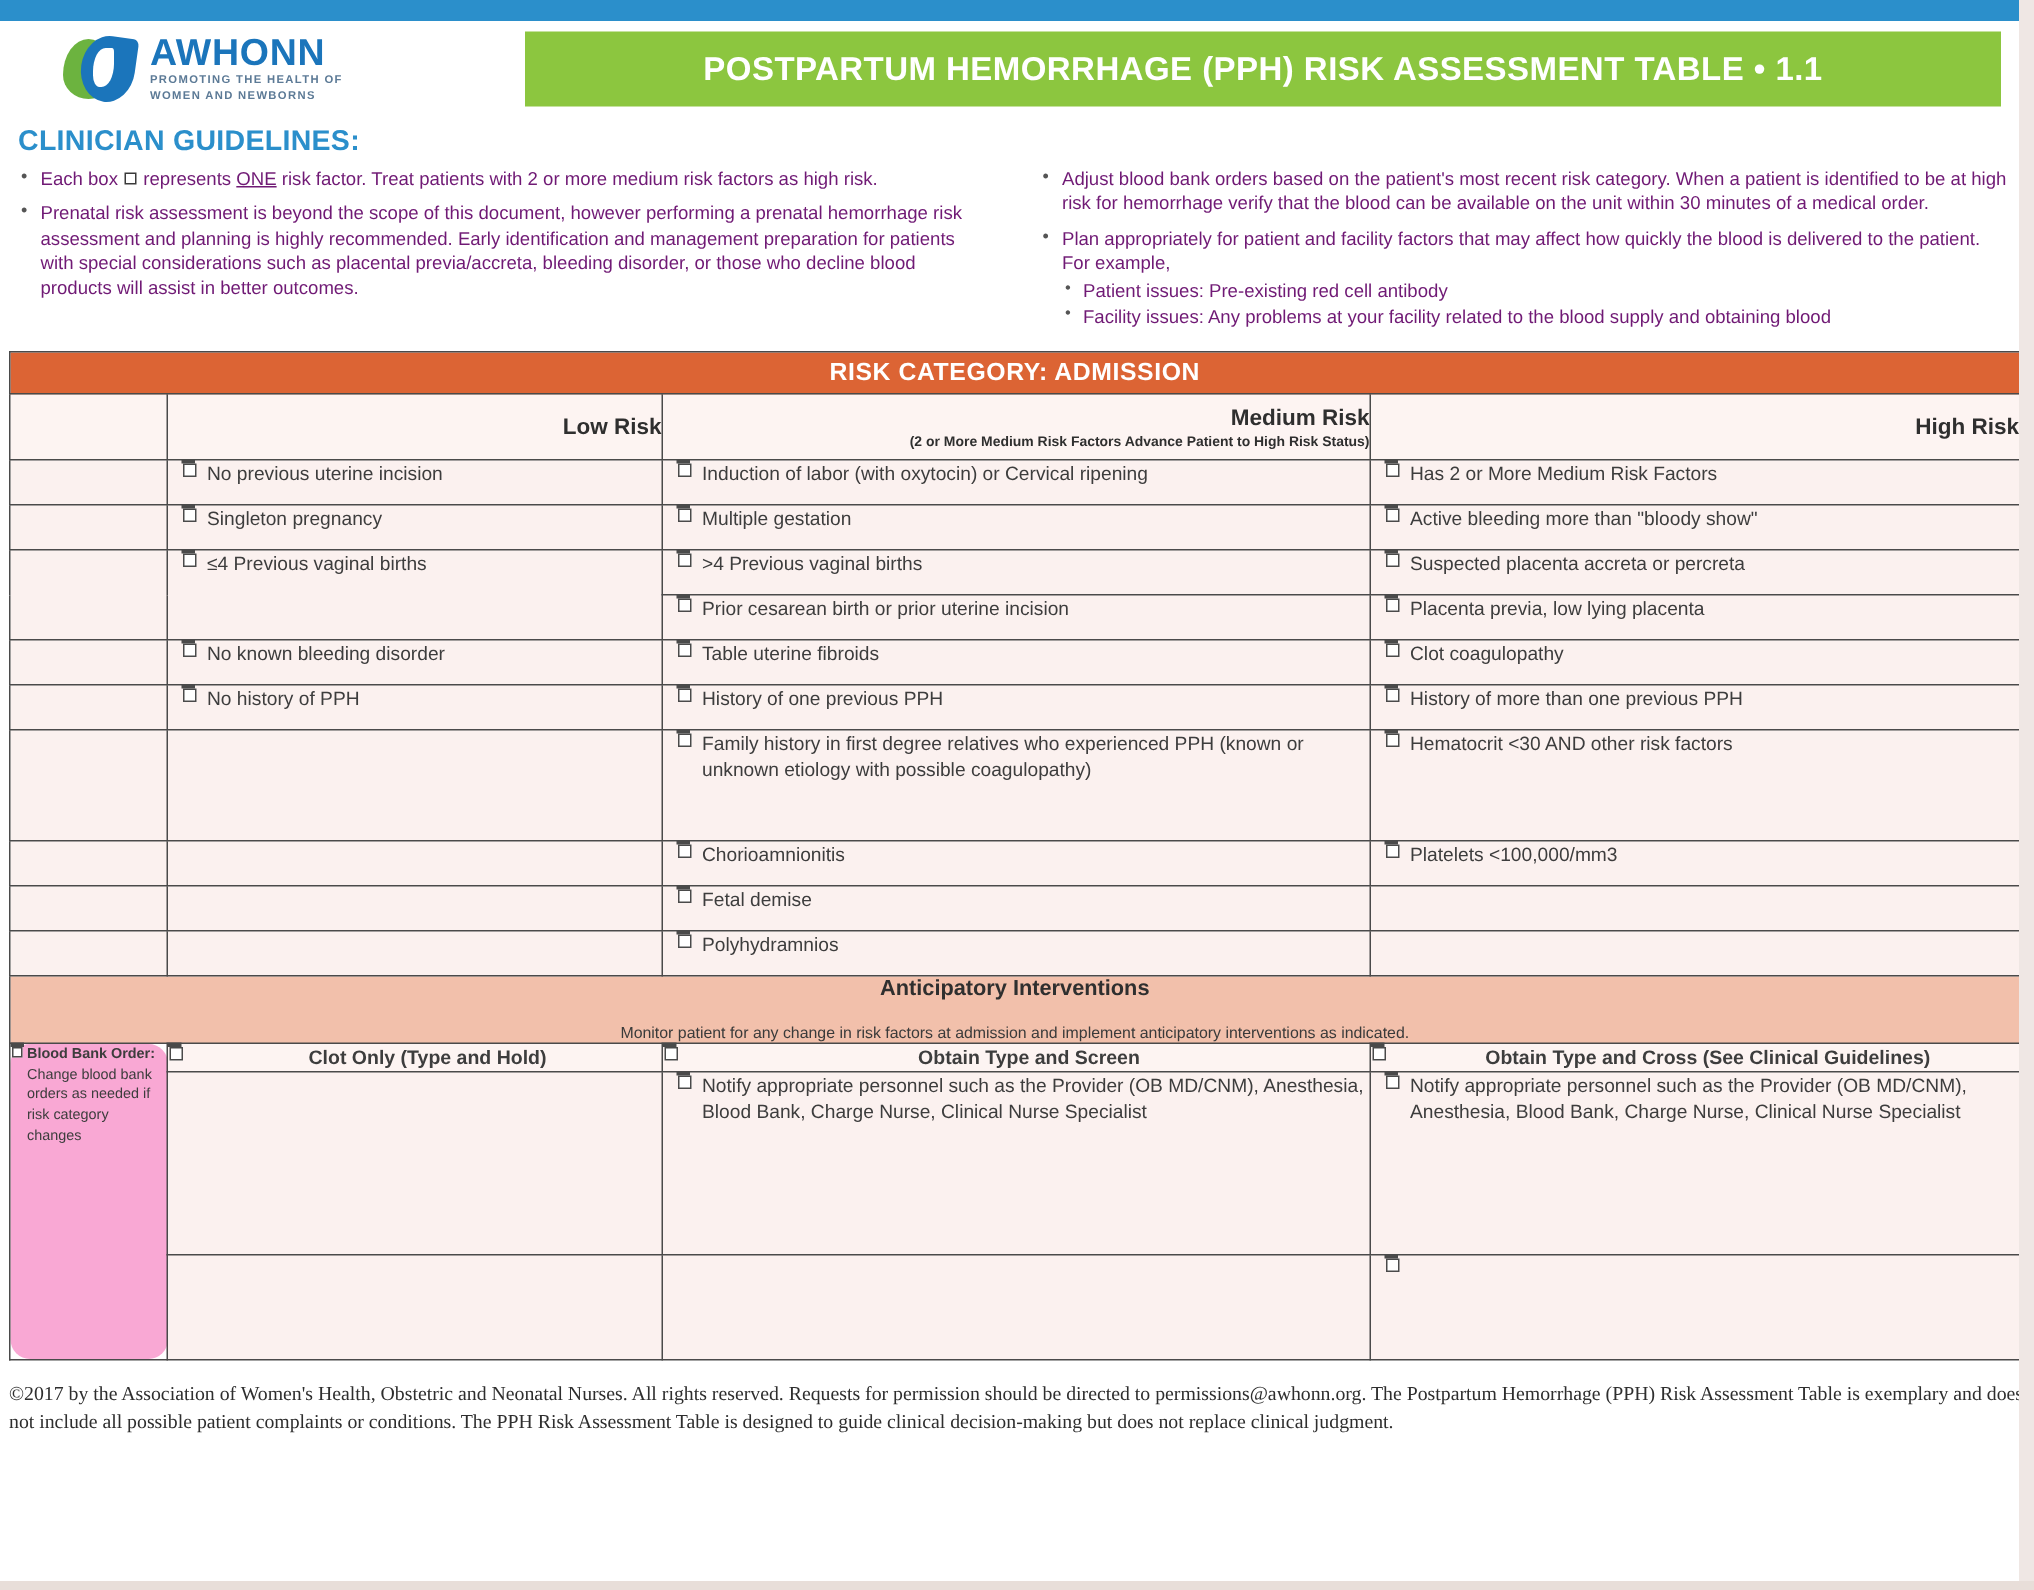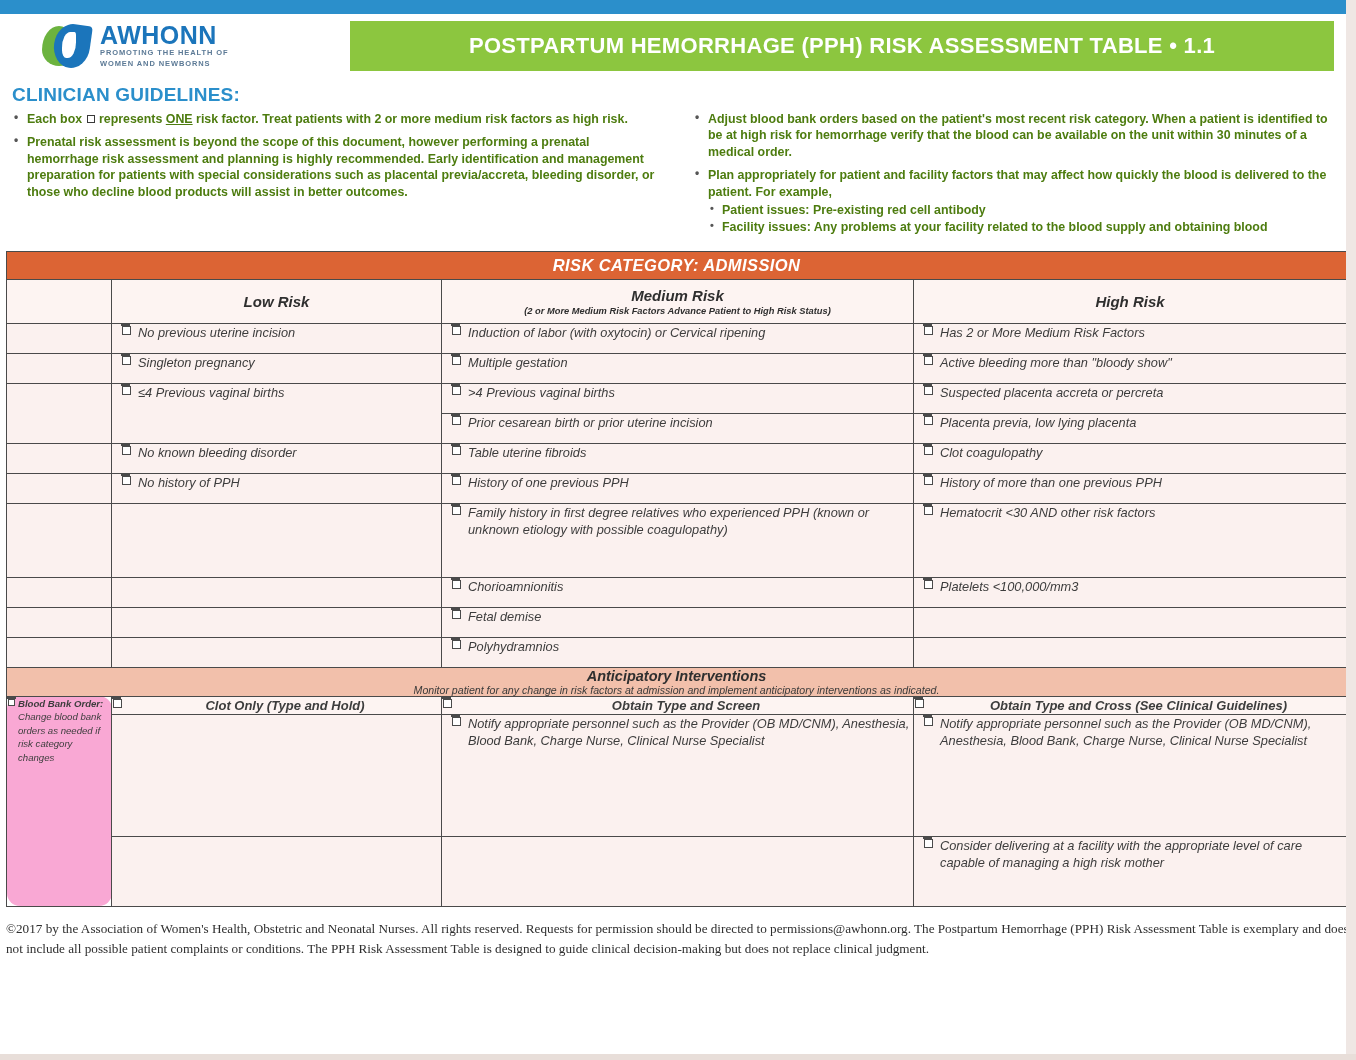--- a/index.html
+++ b/index.html
@@ -49,62 +49,62 @@
   }
 
   
   .guidelines { padding:6px 14px 0 10px; }
   .gl-title { color:#2b8fcb; font-size:19px; font-weight:bold; letter-spacing:.2px; margin:0 0 5px 2px; }
   .gl-cols { display:flex; gap:30px; }
   .gl-col { width:655px; }
   ul.bl { list-style:none; margin:0; padding:0; }
   ul.bl > li {
     position:relative; padding-left:17px; margin-bottom:7px;
-    font-size:12.4px; line-height:1.32; color:#4d7c0f;font-weight:bold;
+    font-size:12.4px; line-height:1.32; color:#701a75;
   }
   ul.bl > li:before {
     content:"•"; position:absolute; left:4px; top:-1px; font-size:12px; color:#555;
   }
   ul.sub { list-style:none; margin:2px 0 0 0; padding:0; }
   ul.sub > li { position:relative; padding-left:14px; margin-bottom:1px; font-size:12.4px; line-height:1.32; }
   ul.sub > li:before { content:"•"; position:absolute; left:2px; top:-1px; font-size:11px; color:#555; }
   .u { text-decoration: underline; }
   .cbx-inline { display:inline-block; width:8px; height:8px; border:1.6px solid #3a3a3a; background:#fff;
                 position:relative; top:0px; margin:0 1px; }
 
   
   .tbl { width:1340px; margin:8px 0 0 6px; border-collapse:collapse; table-layout:fixed; }
-  .tbl td, .tbl th { border:1.6px solid #4a4a4a; padding:0;font-style:italic; }
+  .tbl td, .tbl th { border:1.6px solid #4a4a4a; padding:0; }
   .cat-bar {
     background:#dc6434; color:#ffffff; text-align:center;
     font-size:16.5px; font-weight:bold; letter-spacing:.4px; height:28px;
     border:1.6px solid #b8502a;
   }
-  .colhead { background:#fdf4f2; text-align:center; vertical-align:middle; height:44px; }
+  .colhead { background:#fdf4f2; text-align:right; vertical-align:middle; height:44px; }
   .colhead .ch-main { font-size:15px; font-weight:bold; color:#2f2f2f; }
   .colhead .ch-sub { font-size:9.3px; font-weight:bold; color:#2f2f2f; margin-top:2px; }
 
   .cell { background:#fbf1ef; vertical-align:top; padding:6px 8px 6px 7px; height:30px; }
   .cell.pad { padding-left:9px; }
   .item { position:relative; padding-left:17px; font-size:12.8px; line-height:1.33; color:#3d3d3d; }
   .item .bx {
     position:absolute; left:1px; top:2px; width:9px; height:9px;
     border:1.8px solid #4a4a4a; background:#ffffff;
   }
   .item .bx:after {
     content:""; position:absolute; left:-1.8px; top:-4px; width:9px; height:3px;
     background:#4a4a4a;
   }
 
   .anticip {
     background:#f2c0ab; text-align:center; padding:6px 4px 7px;
     border:1.6px solid #4a4a4a;
   }
   .anticip .a-main { font-size:14.5px; font-weight:bold; color:#2f2f2f; }
-  .anticip .a-sub  { font-size:10.6px; color:#3a3a3a; margin-top:0; }
+  .anticip .a-sub  { font-size:10.6px; color:#3a3a3a; margin-top:16px; }
 
   .ih { background:#fdf4f2; padding:6px 8px; vertical-align:top;text-align:center; }
   .ih .item { font-weight:bold; font-size:13px; }
   .bb { background:#f9a8d4; vertical-align:top; padding:5px 4px 5px 4px;border-radius:13px; }
   .bb .item { font-size:9.6px; padding-left:11px; line-height:1.42; }
   .bb .item .bx { width:7px; height:7px; top:2px; }
   .bb .bb-title { font-weight:bold; }
 
   
   .footer { margin:12px 6px 0 6px; font-family:"Liberation Serif", serif; color:#2e2e2e; }
@@ -337,21 +337,21 @@
         </td>
       <td class="cell pad">
           <div class="item"><span class="bx"></span><span>Notify appropriate personnel such as the Provider (OB MD/CNM), Anesthesia, Blood Bank, Charge Nurse, Clinical Nurse Specialist</span></div>
         </td>
     </tr>
 
     <tr>
       <td class="cell pad" style="height:70px"></td>
       <td class="cell pad"></td>
       <td class="cell pad">
-          <div class="item"><span class="bx"></span><span>Consider delivering at a facility with the appropriate level of care capable of managing a high risk mother</span></div>
+          <div class="item"><span class="bx"></span></div>
         </td>
     </tr>
   </tbody>
 </table>
 
 <div class="footer">
   <p>©2017 by the Association of Women's Health, Obstetric and Neonatal Nurses. All rights reserved. Requests for permission should be directed to permissions@awhonn.org. The Postpartum Hemorrhage (PPH) Risk Assessment Table is exemplary and does not include all possible patient complaints or conditions. The PPH Risk Assessment Table is designed to guide clinical decision-making but does not replace clinical judgment.</p>
 </div>
 
 </body></html>

